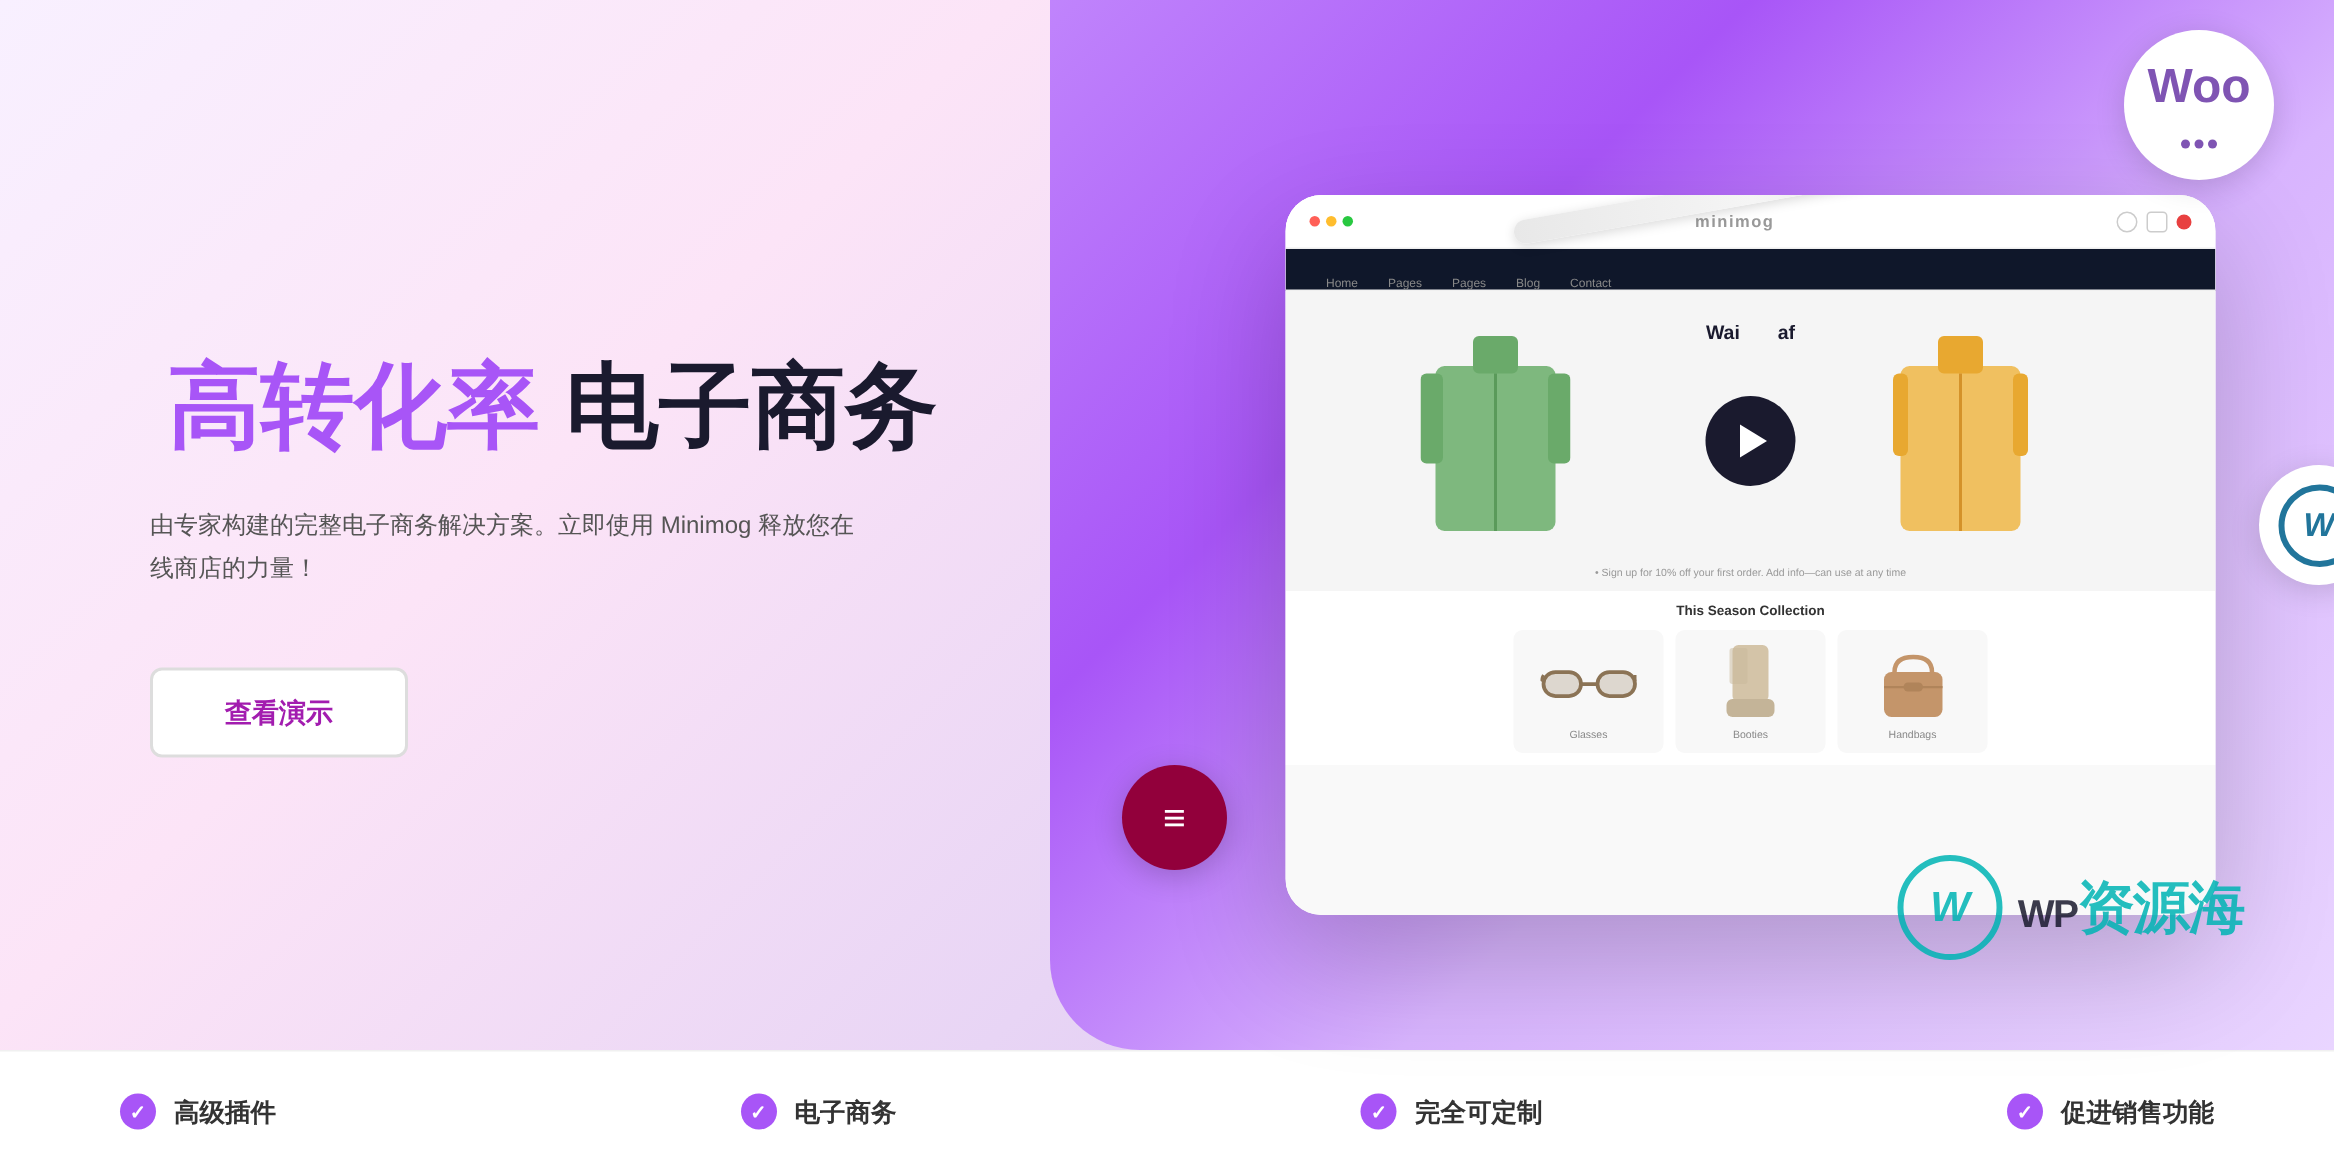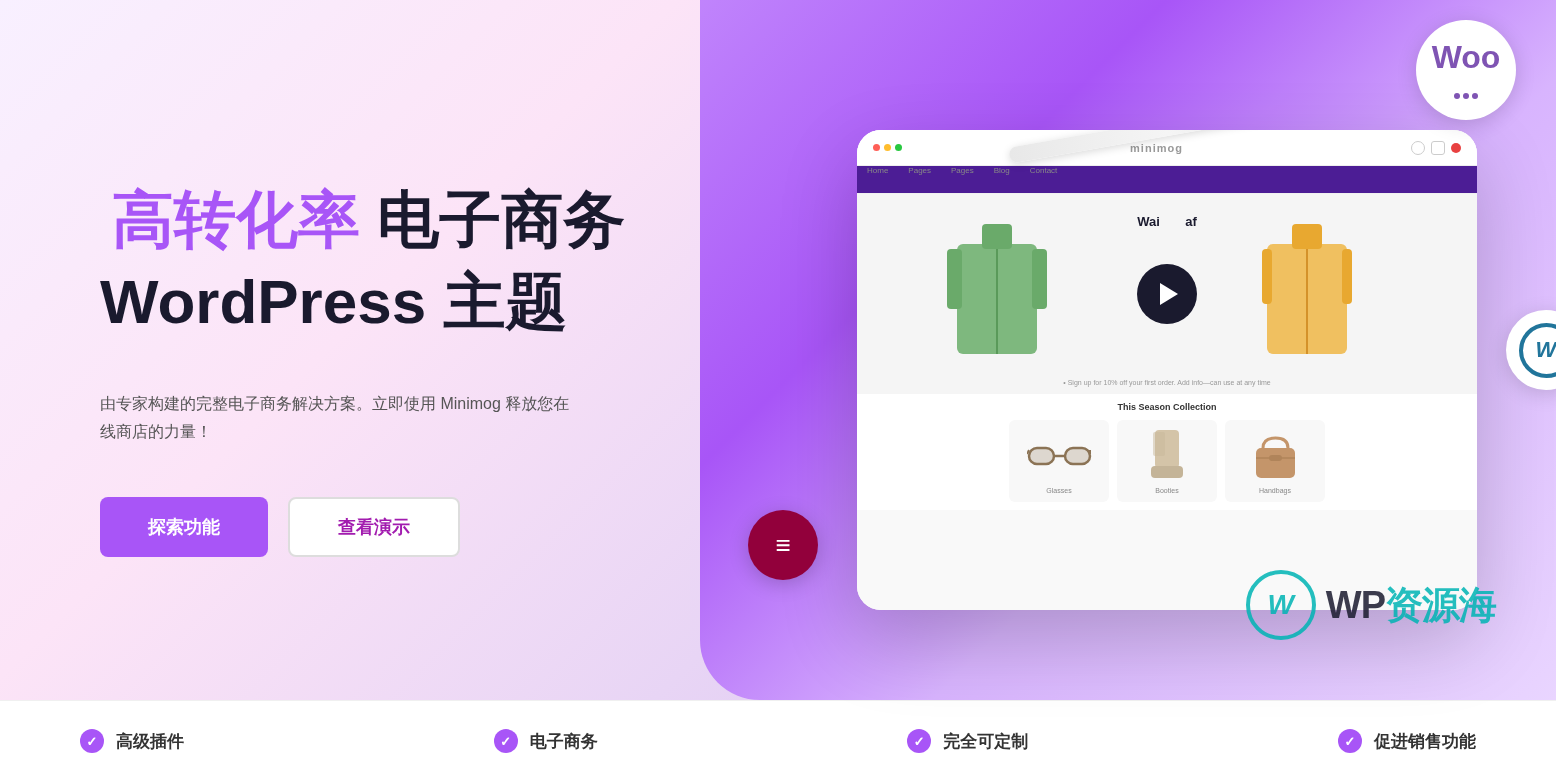--- a/index.html
+++ b/index.html
@@ -156,25 +156,25 @@
       letter-spacing: 1px;
     }
 
     .tablet-bar-icons {
       display: flex;
       gap: 6px;
       align-items: center;
     }
 
     .tablet-header-row {
-      background: #4c1d95;
+      background: #0f172a;
       height: 28px;
       display: flex;
-      align-items: flex-start;
-      padding: 0 10px;
+      align-items: flex-end;
+      padding: 0 27px;
       border-bottom: 1px solid #f0f0f0;
       gap: 20px;
     }
 
     .tablet-header-item {
       font-size: 8px;
       color: #888;
     }
 
     .tablet-hero-area {
@@ -456,27 +456,25 @@
 <body>
 
 <div class="hero-section">
 
   <div class="hero-left">
     <h1>
       <div class="hero-title-line1">
         <span class="hero-title-highlight">高转化率</span>
         <span class="hero-title-normal"> 电子商务</span>
       </div>
-      <div class="hero-title-line2">WordPress 主题</div>
     </h1>
 
     <p class="hero-description">由专家构建的完整电子商务解决方案。立即使用 Minimog 释放您在线商店的力量！</p>
 
     <div class="hero-buttons">
-      <button class="btn-primary">探索功能</button>
       <button class="btn-secondary">查看演示</button>
     </div>
   </div>
 
   <div class="hero-right">
     <div class="hero-right-bg"></div>
 
     <div class="woo-badge">
       <span class="woo-text">Woo</span>
       <div class="woo-dots">
@@ -606,21 +604,21 @@
       <span style="font-size:26px;color:#fff;font-weight:900;">≡</span>
     </div>
 
   </div>
 
   <div class="watermark">
     <div class="watermark-wp-circle">
       <span class="watermark-wp-text">W</span>
     </div>
     <div style="display:flex;align-items:baseline;gap:0;">
-      <span style="font-size:38px;font-weight:900;color:#1a1a2e;letter-spacing:-1px;">WP</span>
+      <span style="font-size:26px;font-weight:900;color:#1a1a2e;letter-spacing:-1px;">WP</span>
       <span style="font-size:38px;font-weight:900;color:#00b4b4;letter-spacing:-1px;">资源海</span>
     </div>
   </div>
 
 </div>
 
 <div class="features-bar">
 
   <div class="feature-item">
     <div class="feature-check">✓</div>

